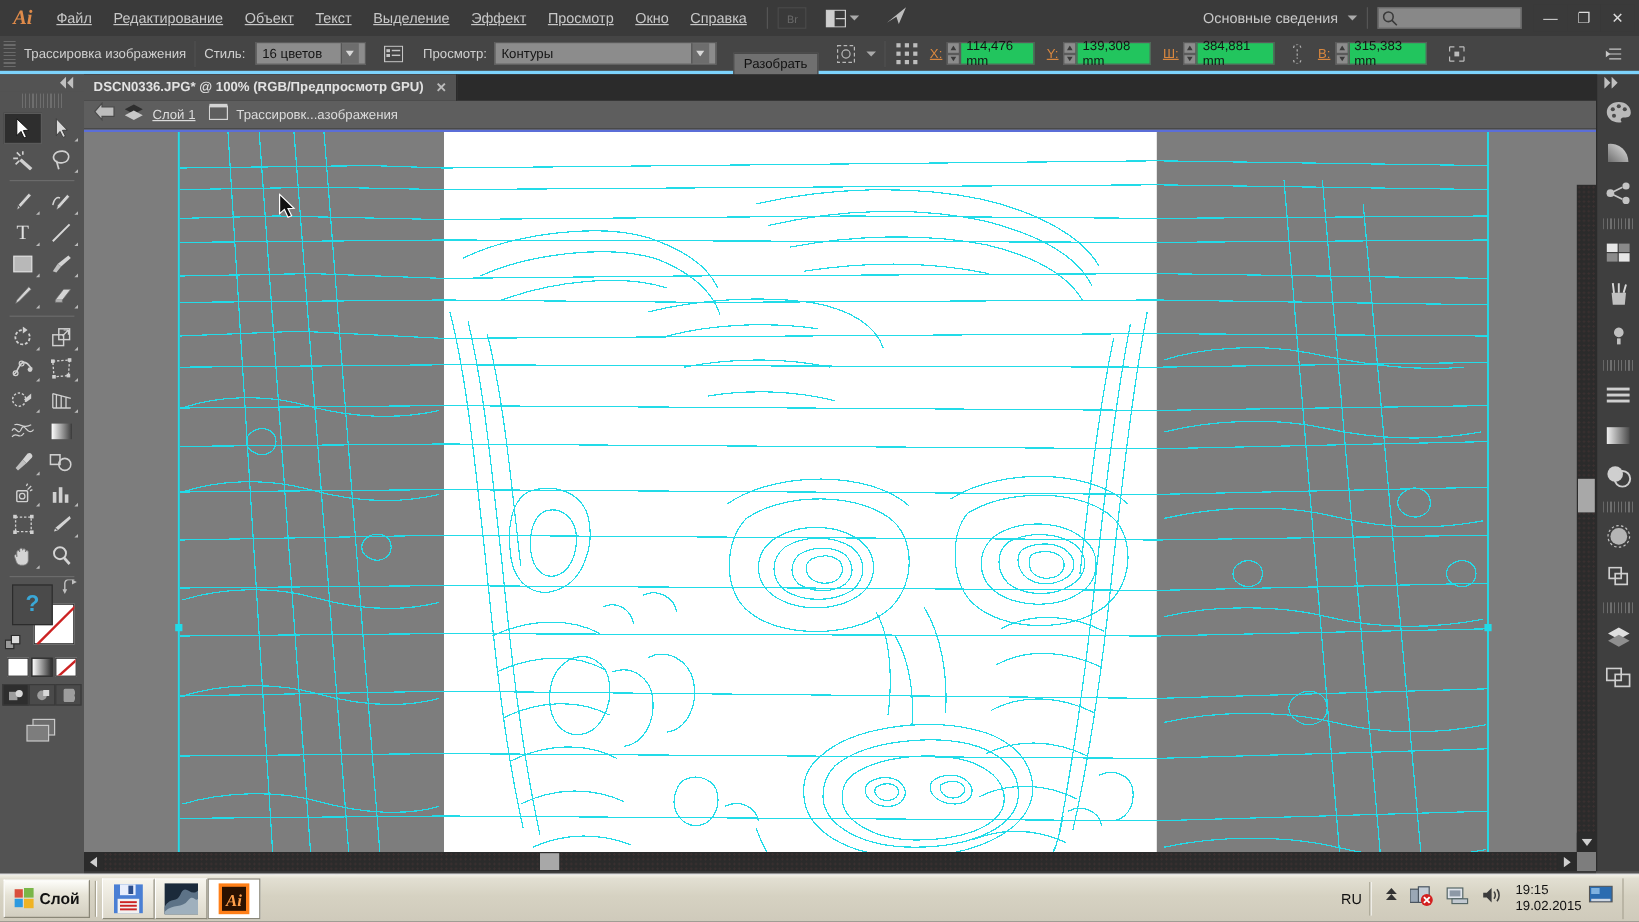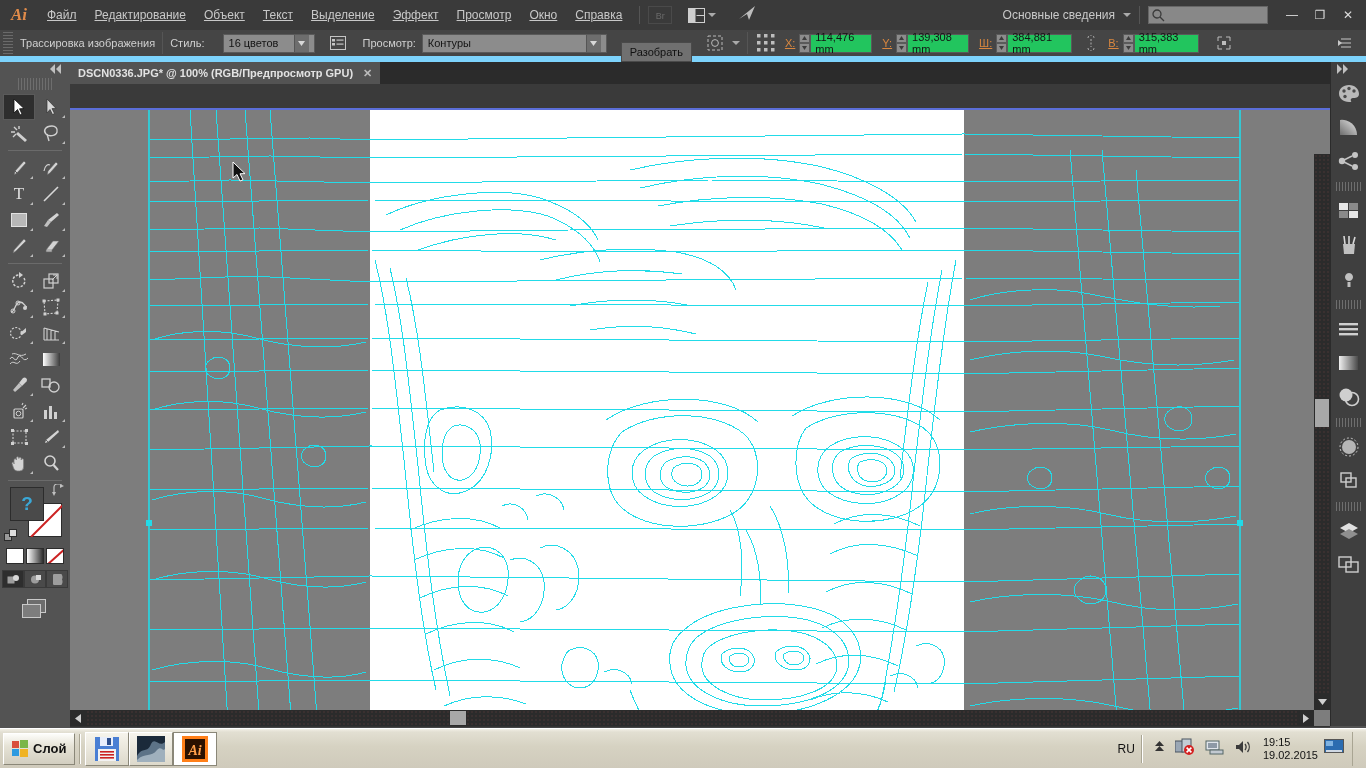--- a/index.html
+++ b/index.html
@@ -21,21 +21,21 @@
   .caret{ width:0;height:0;border-left:4px solid transparent;border-right:4px solid transparent;
     border-top:4px solid #aaa; }
   .search-box{ width:120px; height:18px; background:#888; border:1px solid #666;
     display:flex; align-items:center; padding-left:16px; position:relative;}
   .search-box .mag{ position:absolute; left:3px; top:2px; }
   .wbtn{ width:28px;height:22px; background:#3a3a3a; color:#ddd; font-size:12px;
      display:flex;align-items:center;justify-content:center; }
 
   
   .controlbar{ position:absolute; left:0; top:30px; width:1366px; height:32px;
-     background:#454545; border-bottom:6px solid #7dd3fc; display:flex; align-items:center; }
+     background:#454545; border-bottom:3px solid #7dd3fc; display:flex; align-items:center; }
   .grip{ width:10px; height:22px; background:
      repeating-linear-gradient(to bottom,#6a6a6a 0 1px,transparent 1px 3px);
      margin:0 3px; }
   .cb-label{ color:#d0d0d0; font-size:11px; white-space:nowrap; }
   .cb-label.orange{ color:#d9873f; }
   .cb-sep{ width:1px; height:22px; background:#393939; margin:0 7px; border-right:1px solid #555;}
   .sel{ height:19px; background:#8c8c8c; border:1px solid #5a5a5a; color:#141414;
      font-size:11px; display:flex; align-items:center; padding:0 5px; }
   .sel .dd{ width:15px; height:17px; background:#6d6d6d; border-left:1px solid #555;
      display:flex;align-items:center;justify-content:center; margin-left:auto; }
@@ -193,21 +193,21 @@
   <div class="wbtn">—</div>
   <div class="wbtn">❐</div>
   <div class="wbtn" style="margin-right:4px;">✕</div>
 </div>
 
 <div class="controlbar">
   <div class="grip"></div>
   <div class="cb-label" style="margin-left:4px;">Трассировка изображения</div>
   <div class="cb-sep"></div>
   <div class="cb-label">Стиль:</div>
-  <div class="sel" style="width:92px;margin-left:18px;">
+  <div class="sel" style="width:92px;margin-left:8px;">
     <span>16 цветов</span>
     <div class="dd">
       <svg width="7" height="5">
           <polygon points="0,0 7,0 3.5,5" fill="#d8d8d8"></polygon>
         </svg>
     </div>
   </div>
   <div class="icobox" style="margin-left:12px;">
     <svg width="16" height="14">
       <rect x="0.5" y="0.5" width="15" height="13" fill="none" stroke="#c5c5c5"></rect>
@@ -599,20 +599,41 @@
 
 <div class="docwrap">
 
   <div class="tabstrip">
     <div class="doctab">
       <span>DSCN0336.JPG* @ 100% (RGB/Предпросмотр GPU)</span>
       <span class="tabclose">✕</span>
     </div>
   </div>
 
+  <div class="layerbar">
+    <div>
+      <svg width="18" height="16">
+        <path d="M7,1 L7,4 L17,4 L17,12 L7,12 L7,15 L1,8 Z" fill="#bdbdbd" stroke="#4a4a4a"></path>
+      </svg>
+    </div>
+    <div>
+      <svg width="17" height="15">
+        <polygon points="8.5,1 16,5 8.5,9 1,5" fill="#2e2e2e"></polygon>
+        <polygon points="8.5,6 16,10 8.5,14 1,10" fill="#c8c8c8"></polygon>
+      </svg>
+    </div>
+    <span class="lb-link">Слой 1</span>
+    <div style="margin-left:4px;">
+      <svg width="16" height="14">
+        <rect x="0.5" y="2.5" width="15" height="11" fill="none" stroke="#d4d4d4"></rect>
+        <rect x="0.5" y="0.5" width="15" height="3" fill="#d4d4d4"></rect>
+      </svg>
+    </div>
+    <span class="lb-text">Трассировк...азображения</span>
+  </div>
 
   <div class="canvasarea">
     <div class="canvas-inner">
       <div class="topline"></div>
 
       <svg width="1260" height="645" style="position:absolute;left:0;top:2px;">
 
         <rect x="300" y="0" width="594" height="645" fill="#ffffff"></rect>
 
         <line x1="79" y1="0" x2="79" y2="645" stroke="#22dbe8" stroke-width="1.6"></line>

